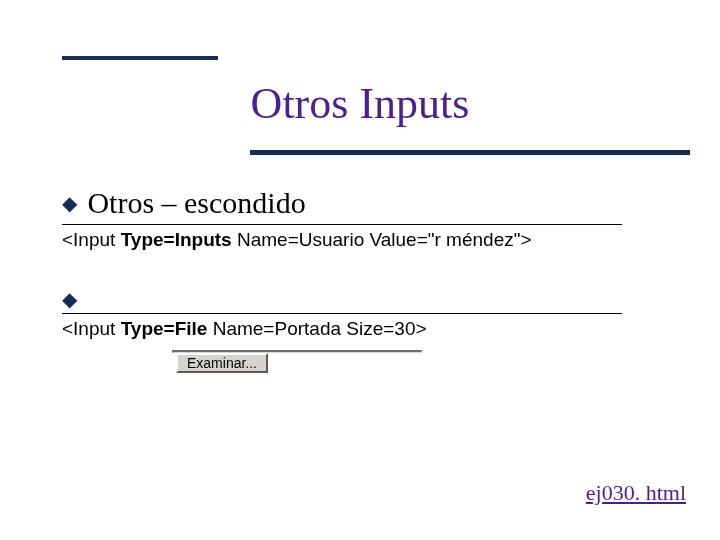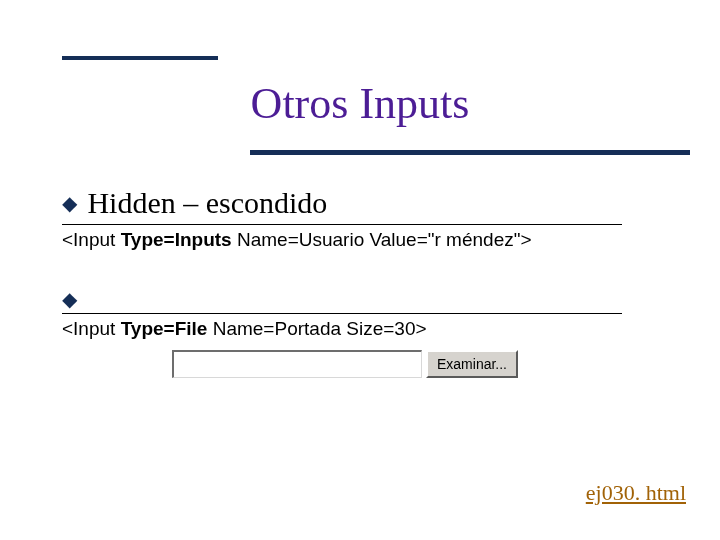--- a/index.html
+++ b/index.html
@@ -74,20 +74,21 @@
     color: #000;
     margin-bottom: 38px;
   }
   .code-line .b { font-weight: bold; }
   .file-widget {
     margin-left: 110px;
     margin-top: 6px;
     display: flex;
     align-items: stretch;
     height: 28px;
+    flex-direction: column;
   }
   .file-field {
     width: 250px;
     background: #fff;
     border-top: 2px solid #6d6d6d;
     border-left: 2px solid #6d6d6d;
     border-right: 1px solid #d8d8d8;
     border-bottom: 1px solid #d8d8d8;
   }
   .file-button {
@@ -103,40 +104,40 @@
     display: flex;
     align-items: center;
     justify-content: center;
     margin-left: 4px;
   }
   .footer-link {
     position: absolute;
     right: 34px;
     bottom: 34px;
     font-size: 22px;
-    color: #a16207;
+    color: #4c1d95;
     text-decoration: underline;
     font-family: "Times New Roman", serif;
   }
 </style>
 </head>
 <body>
 
 <div class="top-accent"></div>
 
 <div class="title-wrap">
   <div class="title">Otros Inputs</div>
 </div>
 <div class="title-rule"></div>
 
 <div class="content">
 
   <div class="bullet-row">
     <span class="bullet">◆</span>
-    <span class="bullet-text">Hidden – escondido</span>
+    <span class="bullet-text">Otros – escondido</span>
   </div>
   <div class="underline-row"></div>
   <div class="code-line">
     <span>&lt;Input </span><span class="b">Type=Inputs</span><span> Name=Usuario Value="r méndez"&gt;</span>
   </div>
 
   <div class="bullet-row">
     <span class="bullet">◆</span>
   </div>
   <div class="underline-row"></div>

